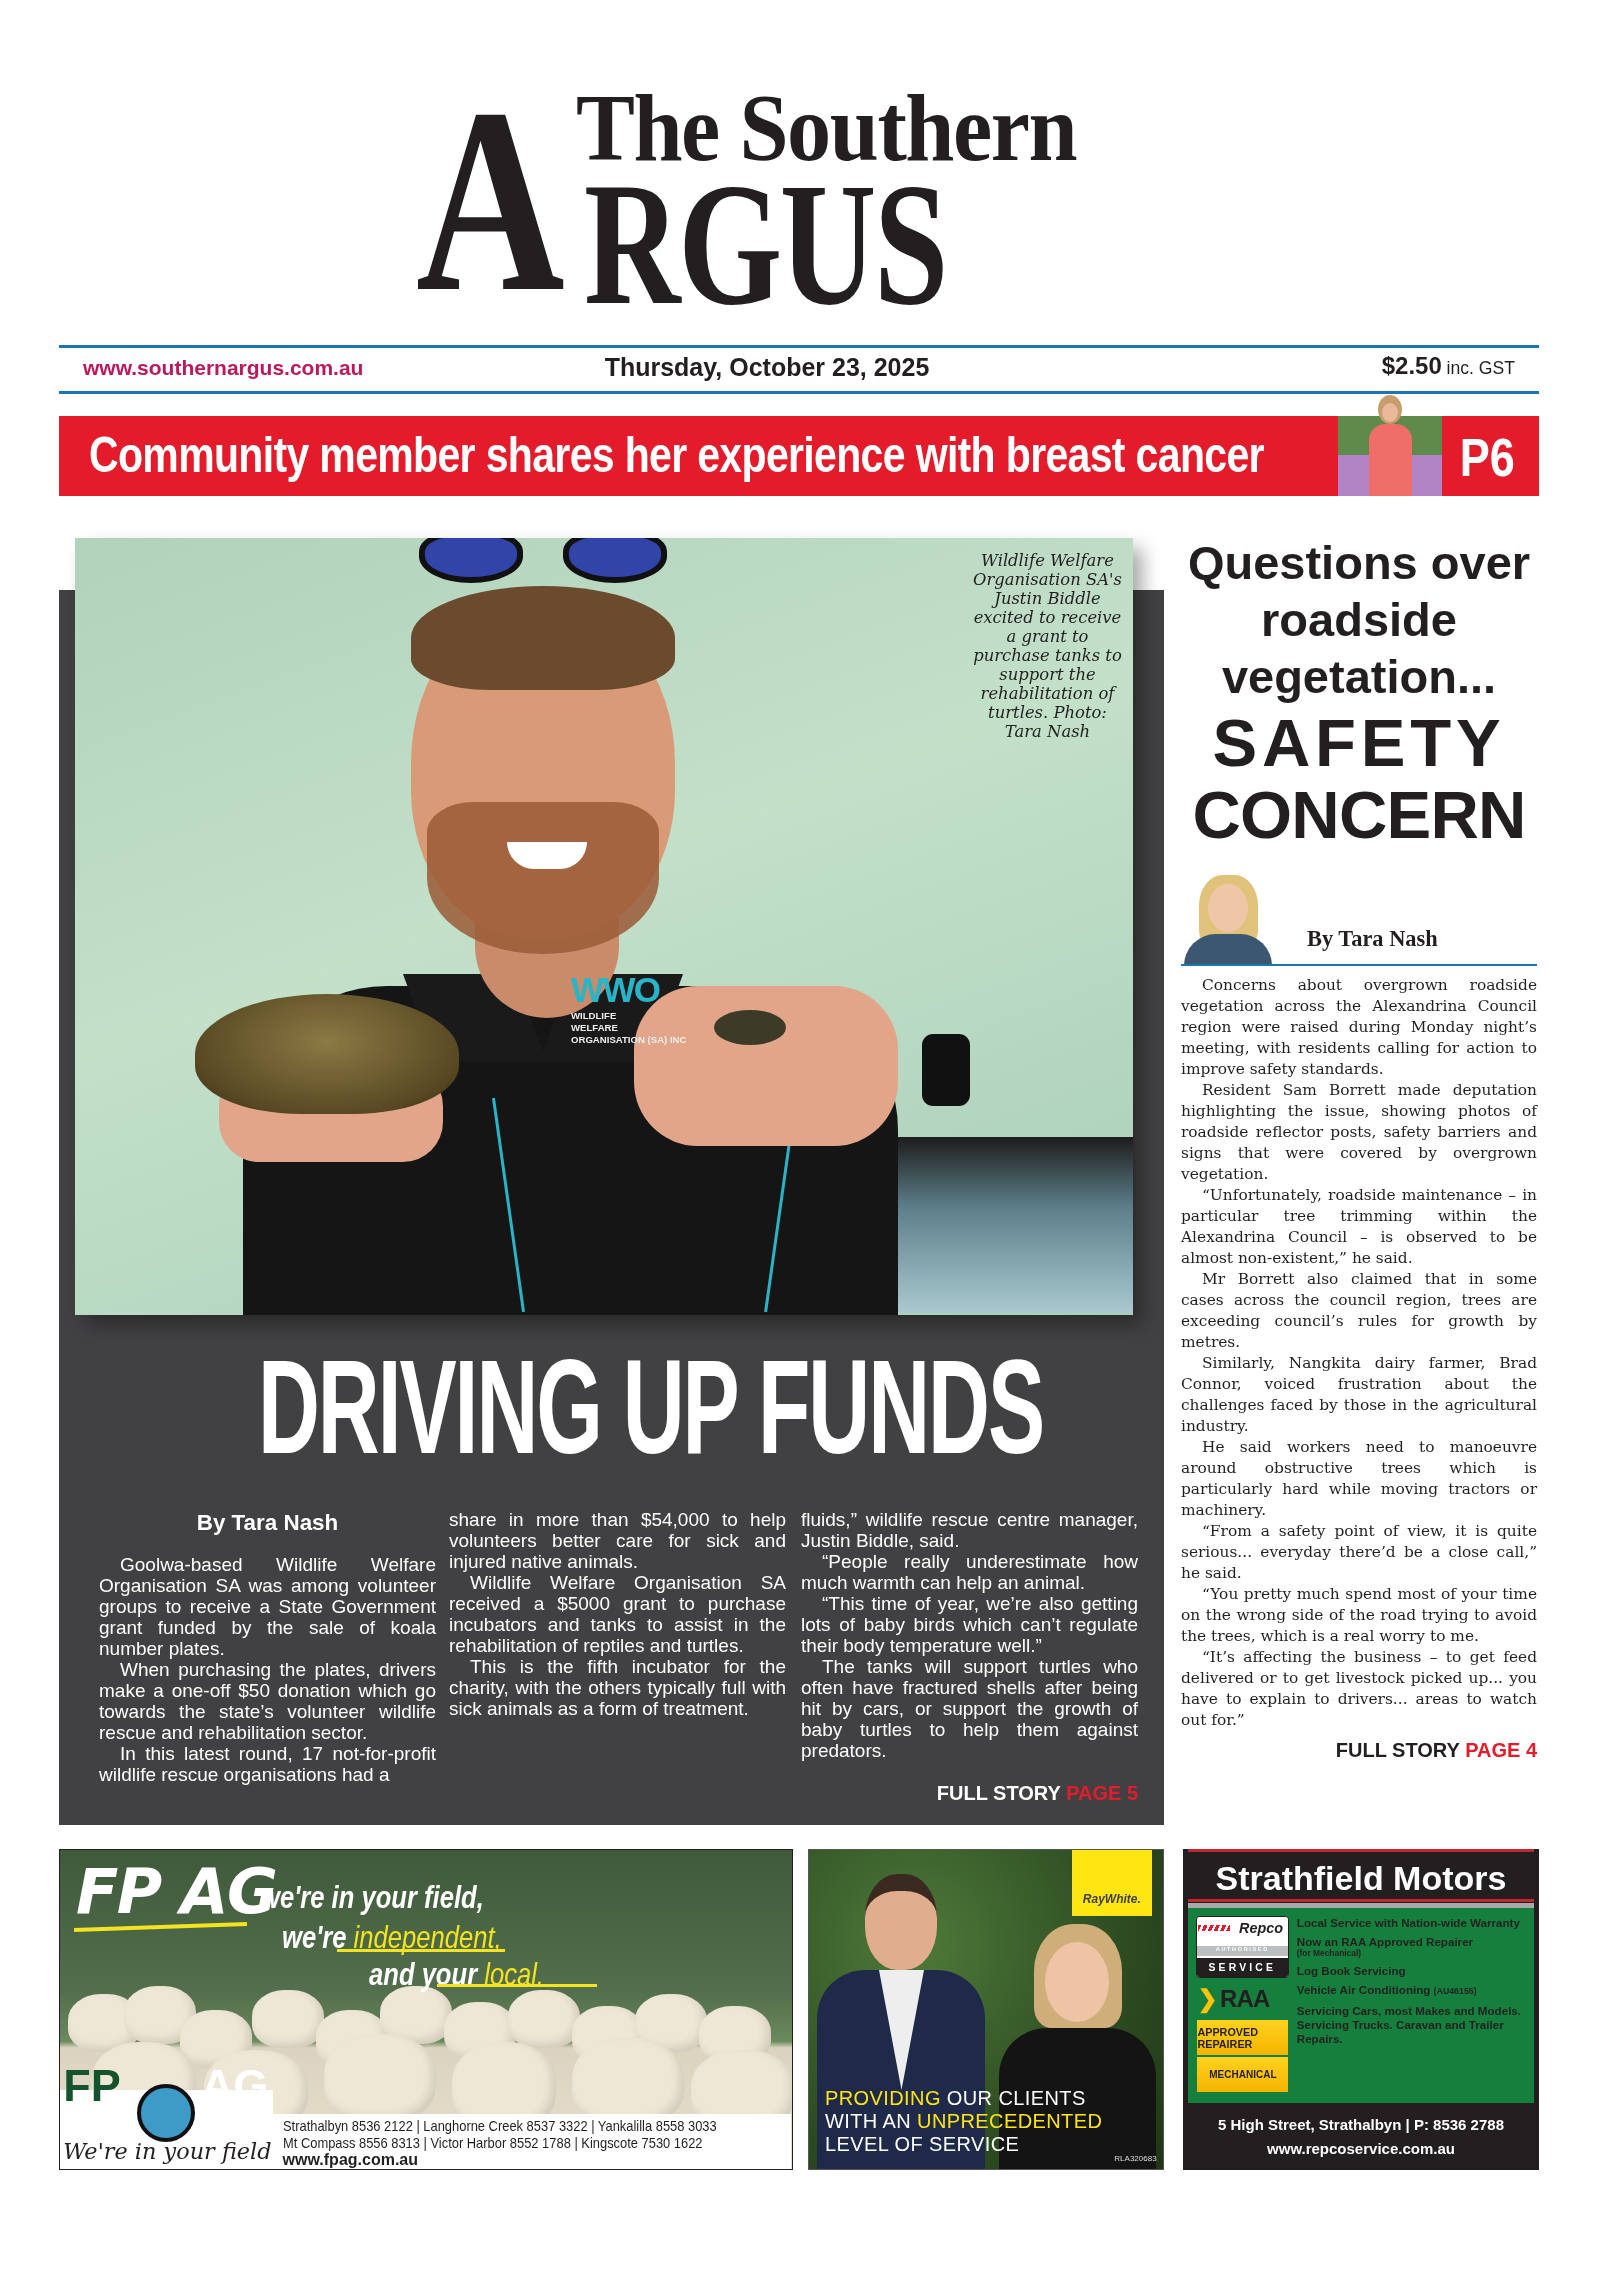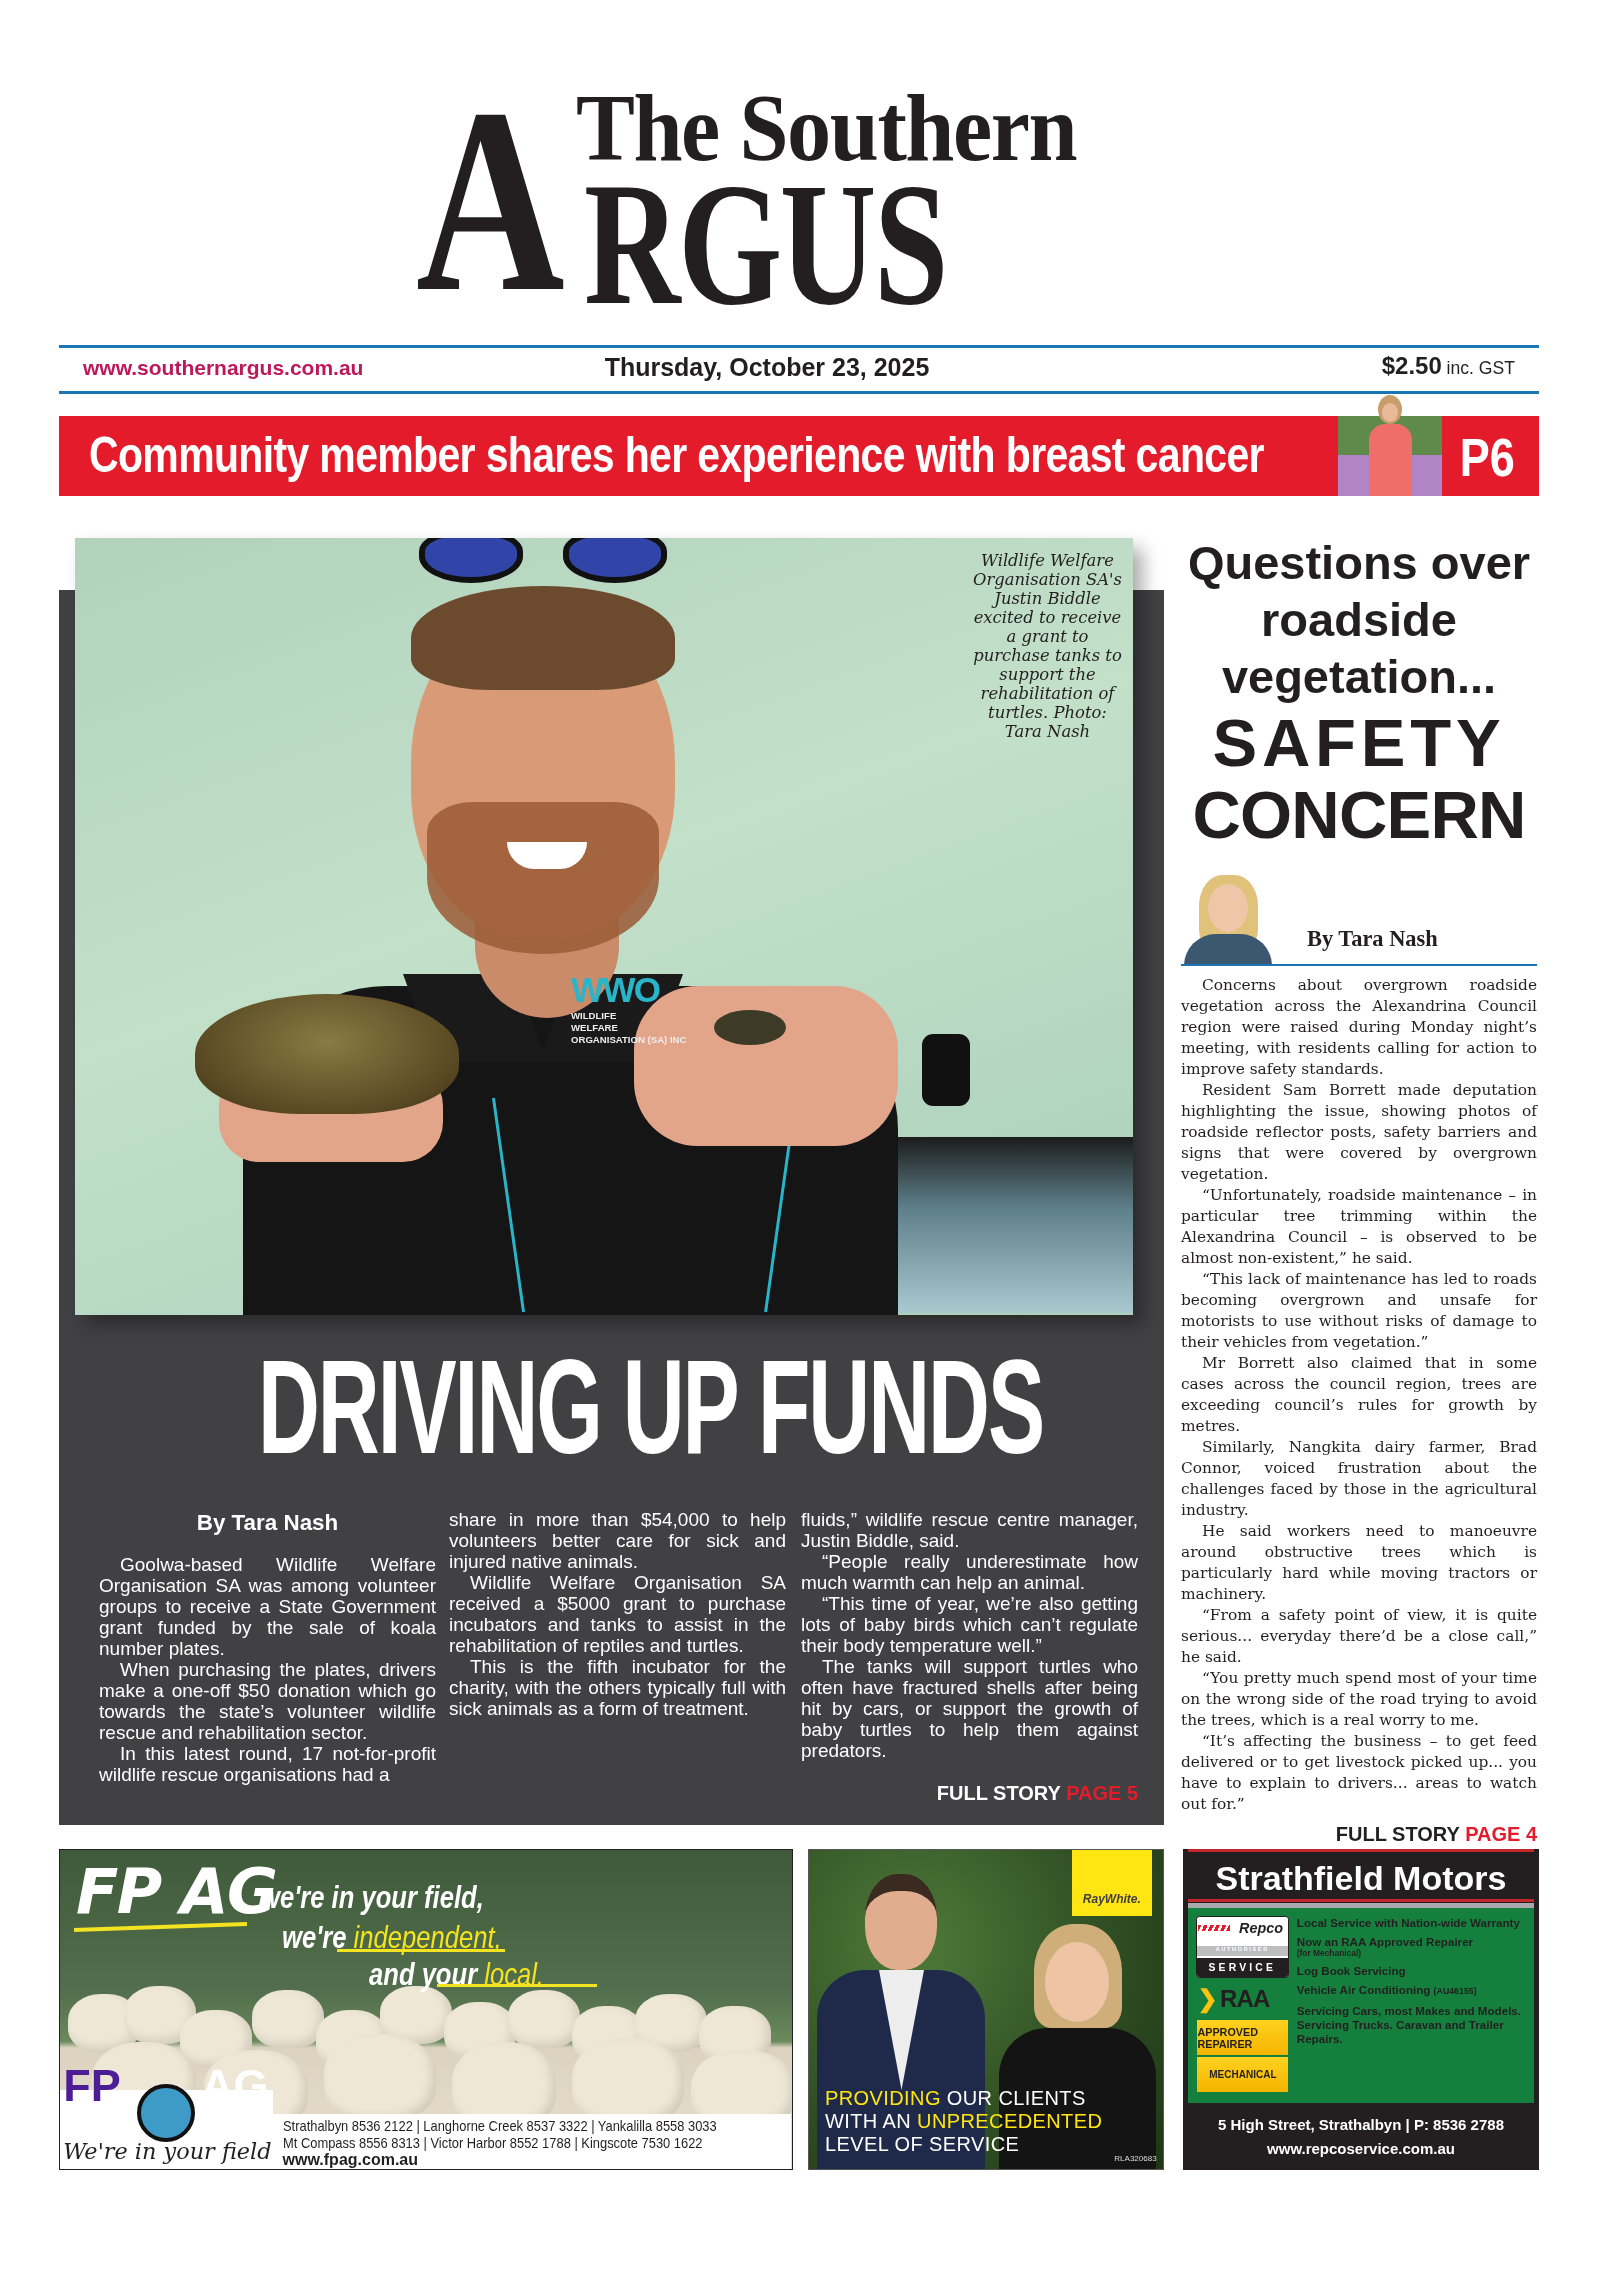--- a/index.html
+++ b/index.html
@@ -236,21 +236,20 @@
       <div class="hair"></div>
         <div class="face"></div>
         <div class="shirt"></div>
     </div>
     <div class="byname">By Tara Nash</div>
   </div>
   <div class="body">
     <p>Concerns about overgrown roadside vegetation across the Alexandrina Council region were raised during Monday night’s meeting, with residents calling for action to improve safety standards.</p>
     <p>Resident Sam Borrett made deputation highlighting the issue, showing photos of roadside reflector posts, safety barriers and signs that were covered by overgrown vegetation.</p>
     <p>“Unfortunately, roadside maintenance – in particular tree trimming within the Alexandrina Council – is observed to be almost non-existent,” he said.</p>
-    <p>“This lack of maintenance has led to roads becoming overgrown and unsafe for motorists to use without risks of damage to their vehicles from vegetation.”</p>
     <p>Mr Borrett also claimed that in some cases across the council region, trees are exceeding council’s rules for growth by metres.</p>
     <p>Similarly, Nangkita dairy farmer, Brad Connor, voiced frustration about the challenges faced by those in the agricultural industry.</p>
     <p>He said workers need to manoeuvre around obstructive trees which is particularly hard while moving tractors or machinery.</p>
     <p>“From a safety point of view, it is quite serious... everyday there’d be a close call,” he said.</p>
     <p>“You pretty much spend most of your time on the wrong side of the road trying to avoid the trees, which is a real worry to me.</p>
     <p>“It’s affecting the business – to get feed delivered or to get livestock picked up... you have to explain to drivers... areas to watch out for.”</p>
   </div>
   <p class="fullstory"><span>FULL STORY</span> <span class="pg">PAGE 4</span></p>
 </div>
 
@@ -273,21 +272,21 @@
   <div class="sheep" style="left:512px;top:188px;width:112px;height:88px"></div>
   <div class="sheep" style="left:631px;top:200px;width:104px;height:80px"></div>
   <div class="brand">FP AG</div>
   <div class="underline1"></div>
   <div class="tag1">we're in your field,</div>
   <div class="tag2"><span>we're </span><span class="yl">independent,</span></div>
   <div class="underline2"></div>
   <div class="tag3"><span>and your </span><span class="yl">local.</span></div>
   <div class="underline3"></div>
   <div class="logo-block">
-    <div class="logo-fp" style="color:#4c1d95;top:-30px">FP</div>
+    <div class="logo-fp" style="color:#14532d;top:-30px">FP</div>
     <div class="logo-ring"></div>
     <div class="logo-ag" style="top:-30px">AG</div>
     <div class="logo-script">We're in your field</div>
   </div>
   <div class="footer">
     <div class="l1">Strathalbyn 8536 2122  |  Langhorne Creek 8537 3322  |  Yankalilla 8558 3033</div>
     <div class="l2">Mt Compass 8556 8313  |  Victor Harbor 8552 1788  |  Kingscote 7530 1622</div>
     <div class="url">www.fpag.com.au</div>
   </div>
 </div>

